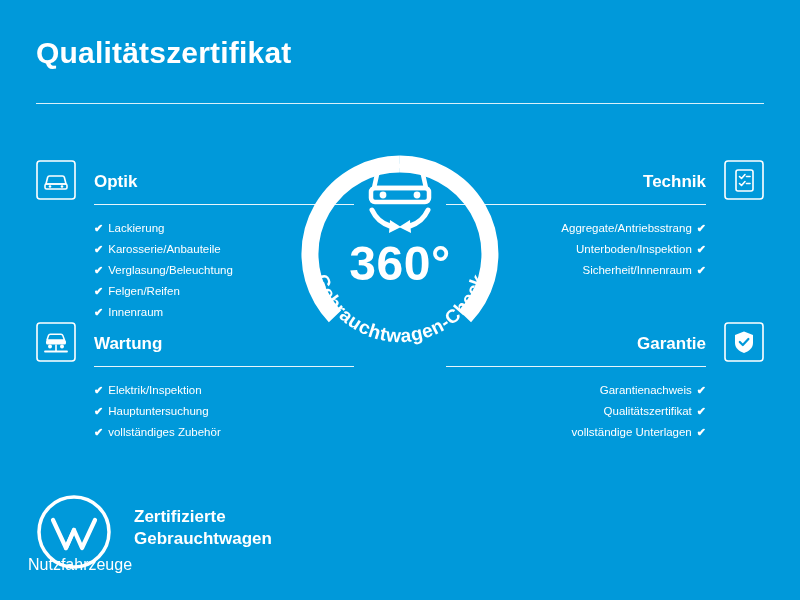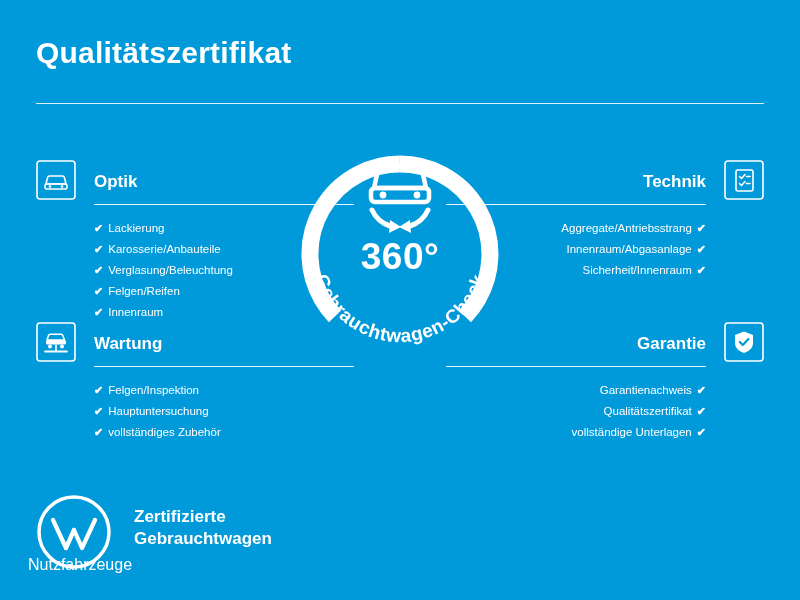--- a/index.html
+++ b/index.html
@@ -114,21 +114,21 @@
     width: 228px;
     height: 228px;
   }
   .badge svg { display: block; }
   .badge-number {
     position: absolute;
     left: 0;
     top: 96px;
     width: 228px;
     text-align: center;
-    font-size: 37px;
+    font-size: 48px;
     font-weight: bold;
     color: #ffffff;
     letter-spacing: 0.5px;
   }
 
   
   .footer-logo {
     position: absolute;
     left: 36px;
     top: 494px;
@@ -194,21 +194,21 @@
           <line x1="22.5" y1="16.5" x2="26" y2="16.5" stroke="#ffffff" stroke-width="1.6" stroke-linecap="round"></line>
           <path d="M15.5 23.5 l2 2 l3.5 -4" fill="none" stroke="#ffffff" stroke-width="1.6" stroke-linecap="round" stroke-linejoin="round"></path>
           <line x1="22.5" y1="23.5" x2="26" y2="23.5" stroke="#ffffff" stroke-width="1.6" stroke-linecap="round"></line>
         </svg>
       </div>
       <div class="block-title">Technik</div>
     </div>
     <div class="block-rule"></div>
     <ul class="block-list">
       <li><span>Aggregate/Antriebsstrang</span><span class="chk">✔</span></li>
-      <li><span>Innenraum/Abgasanlage</span><span class="chk">✔</span></li>
+      <li><span>Unterboden/Inspektion</span><span class="chk">✔</span></li>
       <li><span>Sicherheit/Innenraum</span><span class="chk">✔</span></li>
     </ul>
   </div>
 
   <div class="block left" style="top:322px;">
     <div class="block-head">
       <div class="block-icon">
         <svg width="40" height="40" viewBox="0 0 40 40">
           <rect x="1" y="1" width="38" height="38" rx="3" fill="none" stroke="#ffffff" stroke-width="1.6"></rect>
           <path d="M11 18 L12.5 13.5 A2 2 0 0 1 14.3 12.2 L25 12.2 A2 2 0 0 1 26.8 13.5 L28.5 18 Z" fill="none" stroke="#ffffff" stroke-width="1.5" stroke-linejoin="round"></path>
@@ -216,21 +216,21 @@
           <circle cx="14" cy="24.5" r="2" fill="#ffffff"></circle>
           <circle cx="26" cy="24.5" r="2" fill="#ffffff"></circle>
           <line x1="9" y1="29.5" x2="31" y2="29.5" stroke="#ffffff" stroke-width="1.8" stroke-linecap="round"></line>
           <line x1="20" y1="22.5" x2="20" y2="29.5" stroke="#ffffff" stroke-width="1.6"></line>
         </svg>
       </div>
       <div class="block-title">Wartung</div>
     </div>
     <div class="block-rule"></div>
     <ul class="block-list">
-      <li><span class="chk">✔</span><span>Felgen/Inspektion</span></li>
+      <li><span class="chk">✔</span><span>Elektrik/Inspektion</span></li>
       <li><span class="chk">✔</span><span>Hauptuntersuchung</span></li>
       <li><span class="chk">✔</span><span>vollständiges Zubehör</span></li>
     </ul>
   </div>
 
   <div class="block right" style="top:322px;">
     <div class="block-head">
       <div class="block-icon">
         <svg width="40" height="40" viewBox="0 0 40 40">
           <rect x="1" y="1" width="38" height="38" rx="3" fill="none" stroke="#ffffff" stroke-width="1.6"></rect>

